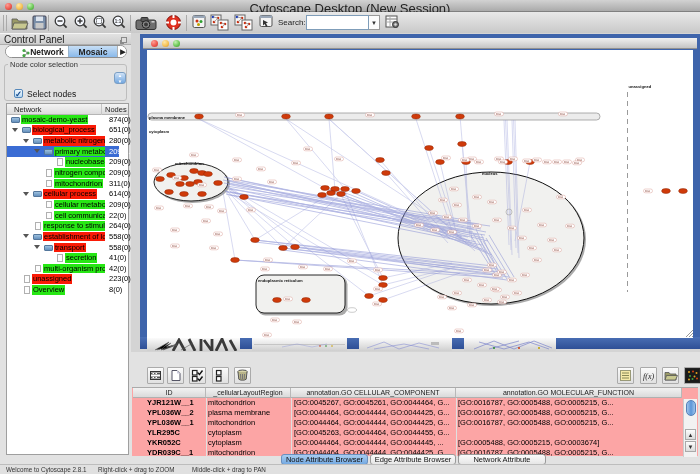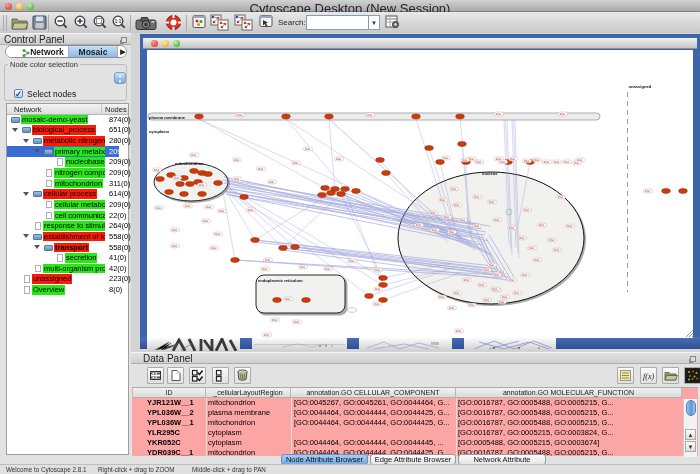--- a/index.html
+++ b/index.html
@@ -258,21 +258,21 @@
         </div>
         <div class="trow" style="top:127.4px;">
           <span class="tri" style="left:16px;"></span>
           <span class="fold" style="left:26px;"></span>
           <span class="tlab bg-r" style="left:36px;max-width:62px;">establishment of lo</span>
           <span class="tval" style="">558(0)</span>
         </div>
         <div class="trow" style="top:138.0px;">
           <span class="tri" style="left:27px;"></span>
           <span class="fold" style="left:37px;"></span>
-          <span class="tlab bg-r" style="left:47px;max-width:51px;font-weight:bold;">transport</span>
+          <span class="tlab bg-r" style="left:47px;max-width:51px;">transport</span>
           <span class="tval" style="">558(0)</span>
         </div>
         <div class="trow" style="top:148.7px;">
           <span class="file" style="left:50px;"></span>
           <span class="tlab bg-g" style="left:58px;max-width:40px;">secretion</span>
           <span class="tval" style="">41(0)</span>
         </div>
         <div class="trow" style="top:159.3px;">
           <span class="file" style="left:28px;"></span>
           <span class="tlab bg-g" style="left:36px;max-width:62px;">multi-organism pro</span>
@@ -696,21 +696,20 @@
             </g>
 <circle cx="30" cy="10" r="1" fill="#2a8a2a"></circle>
             <circle cx="55" cy="10" r="1" fill="#cf3a0a"></circle>
             <circle cx="75" cy="10" r="1" fill="#c0a000"></circle>
           </svg>
         </div>
  </div>
 </div>
 
 <div class="abs" id="dpanel">
- <div class="ptitle" style="top:0;">Data Panel<span class="floaticon"></span></div>
  <div id="dtoolbar">
   <div class="dbtn" style="left:16px"><svg width="15" height="15">
             <rect x="2.5" y="3.5" width="10" height="8" fill="#fff" stroke="#333"></rect>
             <rect x="3" y="4.5" width="9" height="2" fill="#555"></rect>
             <rect x="3" y="8.5" width="9" height="2" fill="#555"></rect>
             <line x1="4.5" y1="5.5" x2="6" y2="5.5" stroke="#fff"></line>
             <line x1="7.5" y1="5.5" x2="9" y2="5.5" stroke="#fff"></line>
             <line x1="4.5" y1="9.5" x2="6" y2="9.5" stroke="#fff"></line>
             <line x1="7.5" y1="9.5" x2="9" y2="9.5" stroke="#fff"></line>
           </svg></div>
@@ -775,21 +774,21 @@
         <div class="dcell" style="left:15px;top:19.5px;width:58px;font-weight:bold;">YPL036W__2</div>
         <div class="dcell" style="left:76px;top:19.5px;width:82px;">plasma membrane</div>
         <div class="dcell" style="left:162px;top:19.5px;width:160px;">[GO:0044464, GO:0044444, GO:0044425, G...</div>
         <div class="dcell" style="left:326px;top:19.5px;width:222px;">[GO:0016787, GO:0005488, GO:0005215, G...</div>
         <div class="dcell" style="left:15px;top:29.5px;width:58px;font-weight:bold;">YPL036W__1</div>
         <div class="dcell" style="left:76px;top:29.5px;width:82px;">mitochondrion</div>
         <div class="dcell" style="left:162px;top:29.5px;width:160px;">[GO:0044464, GO:0044444, GO:0044425, G...</div>
         <div class="dcell" style="left:326px;top:29.5px;width:222px;">[GO:0016787, GO:0005488, GO:0005215, G...</div>
         <div class="dcell" style="left:15px;top:39.5px;width:58px;font-weight:bold;">YLR295C</div>
         <div class="dcell" style="left:76px;top:39.5px;width:82px;">cytoplasm</div>
-        <div class="dcell" style="left:326px;top:39.5px;width:222px;">[GO:0016787, GO:0005215, GO:0003824, G...</div>
+        <div class="dcell" style="left:162px;top:39.5px;width:160px;">[GO:0045263, GO:0044464, GO:0044455, G...</div>
         <div class="dcell" style="left:15px;top:49.5px;width:58px;font-weight:bold;">YKR052C</div>
         <div class="dcell" style="left:76px;top:49.5px;width:82px;">cytoplasm</div>
         <div class="dcell" style="left:162px;top:49.5px;width:160px;">[GO:0044464, GO:0044444, GO:0044445, ...</div>
         <div class="dcell" style="left:326px;top:49.5px;width:222px;">[GO:0005488, GO:0005215, GO:0003674]</div>
         <div class="dcell" style="left:15px;top:59.5px;width:58px;font-weight:bold;">YDR039C__1</div>
         <div class="dcell" style="left:76px;top:59.5px;width:82px;">mitochondrion</div>
         <div class="dcell" style="left:162px;top:59.5px;width:160px;">[GO:0044464, GO:0044444, GO:0044425, G...</div>
         <div class="dcell" style="left:326px;top:59.5px;width:222px;">[GO:0016787, GO:0005488, GO:0005215, G...</div>
   <div id="vscroll">
           <div id="vthumb"></div>

